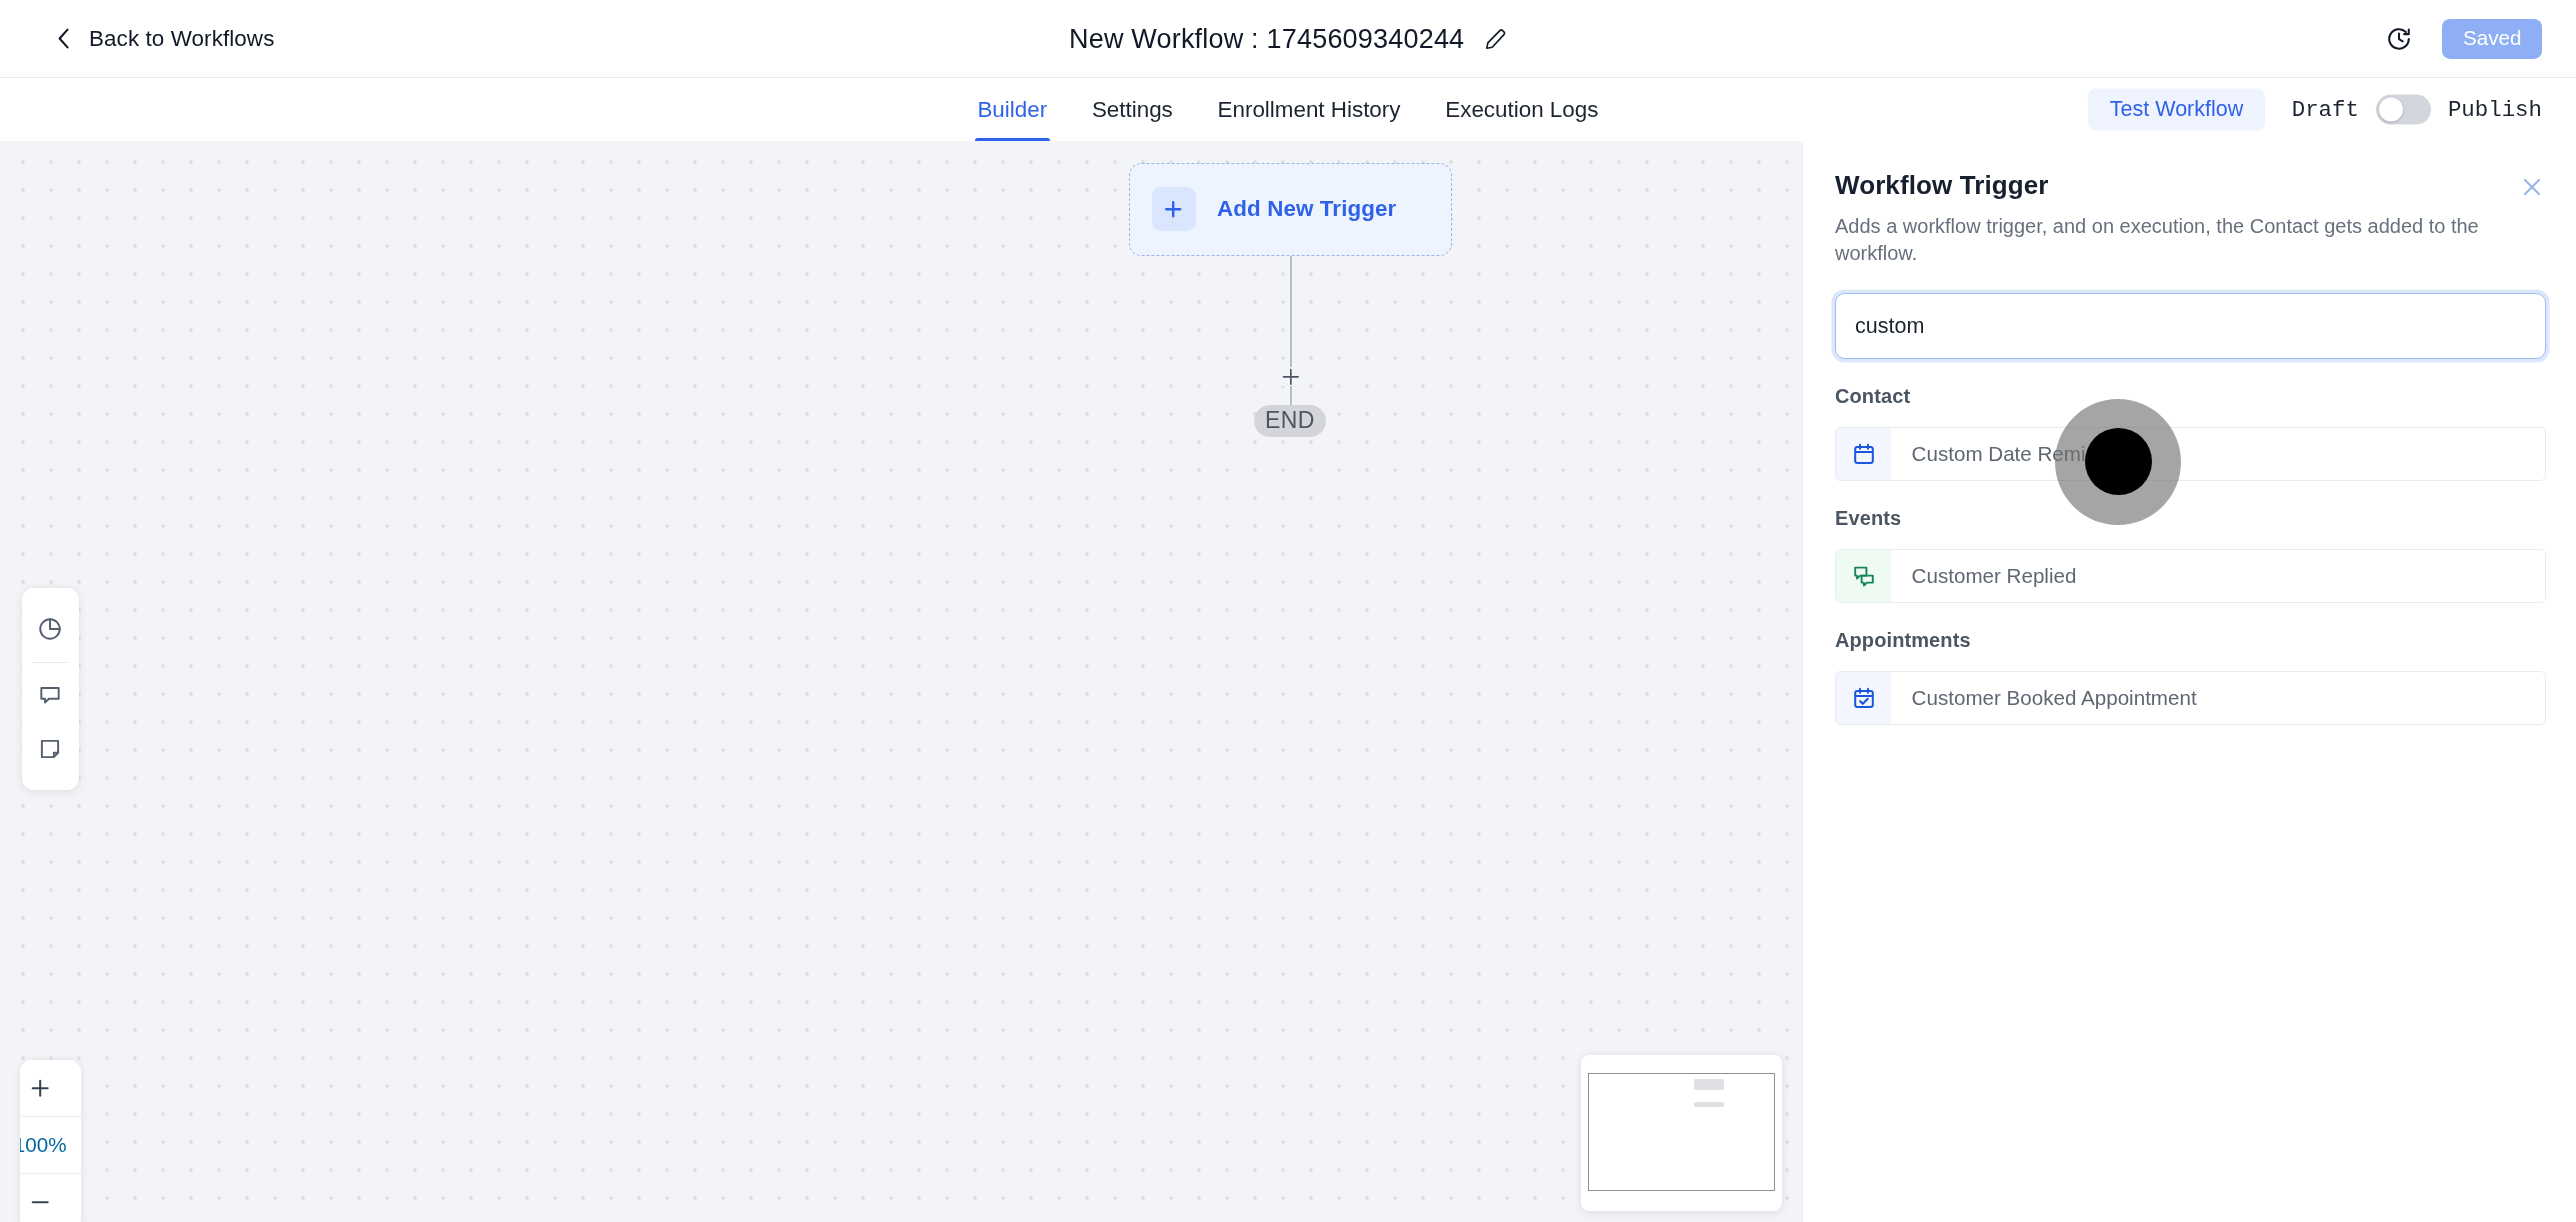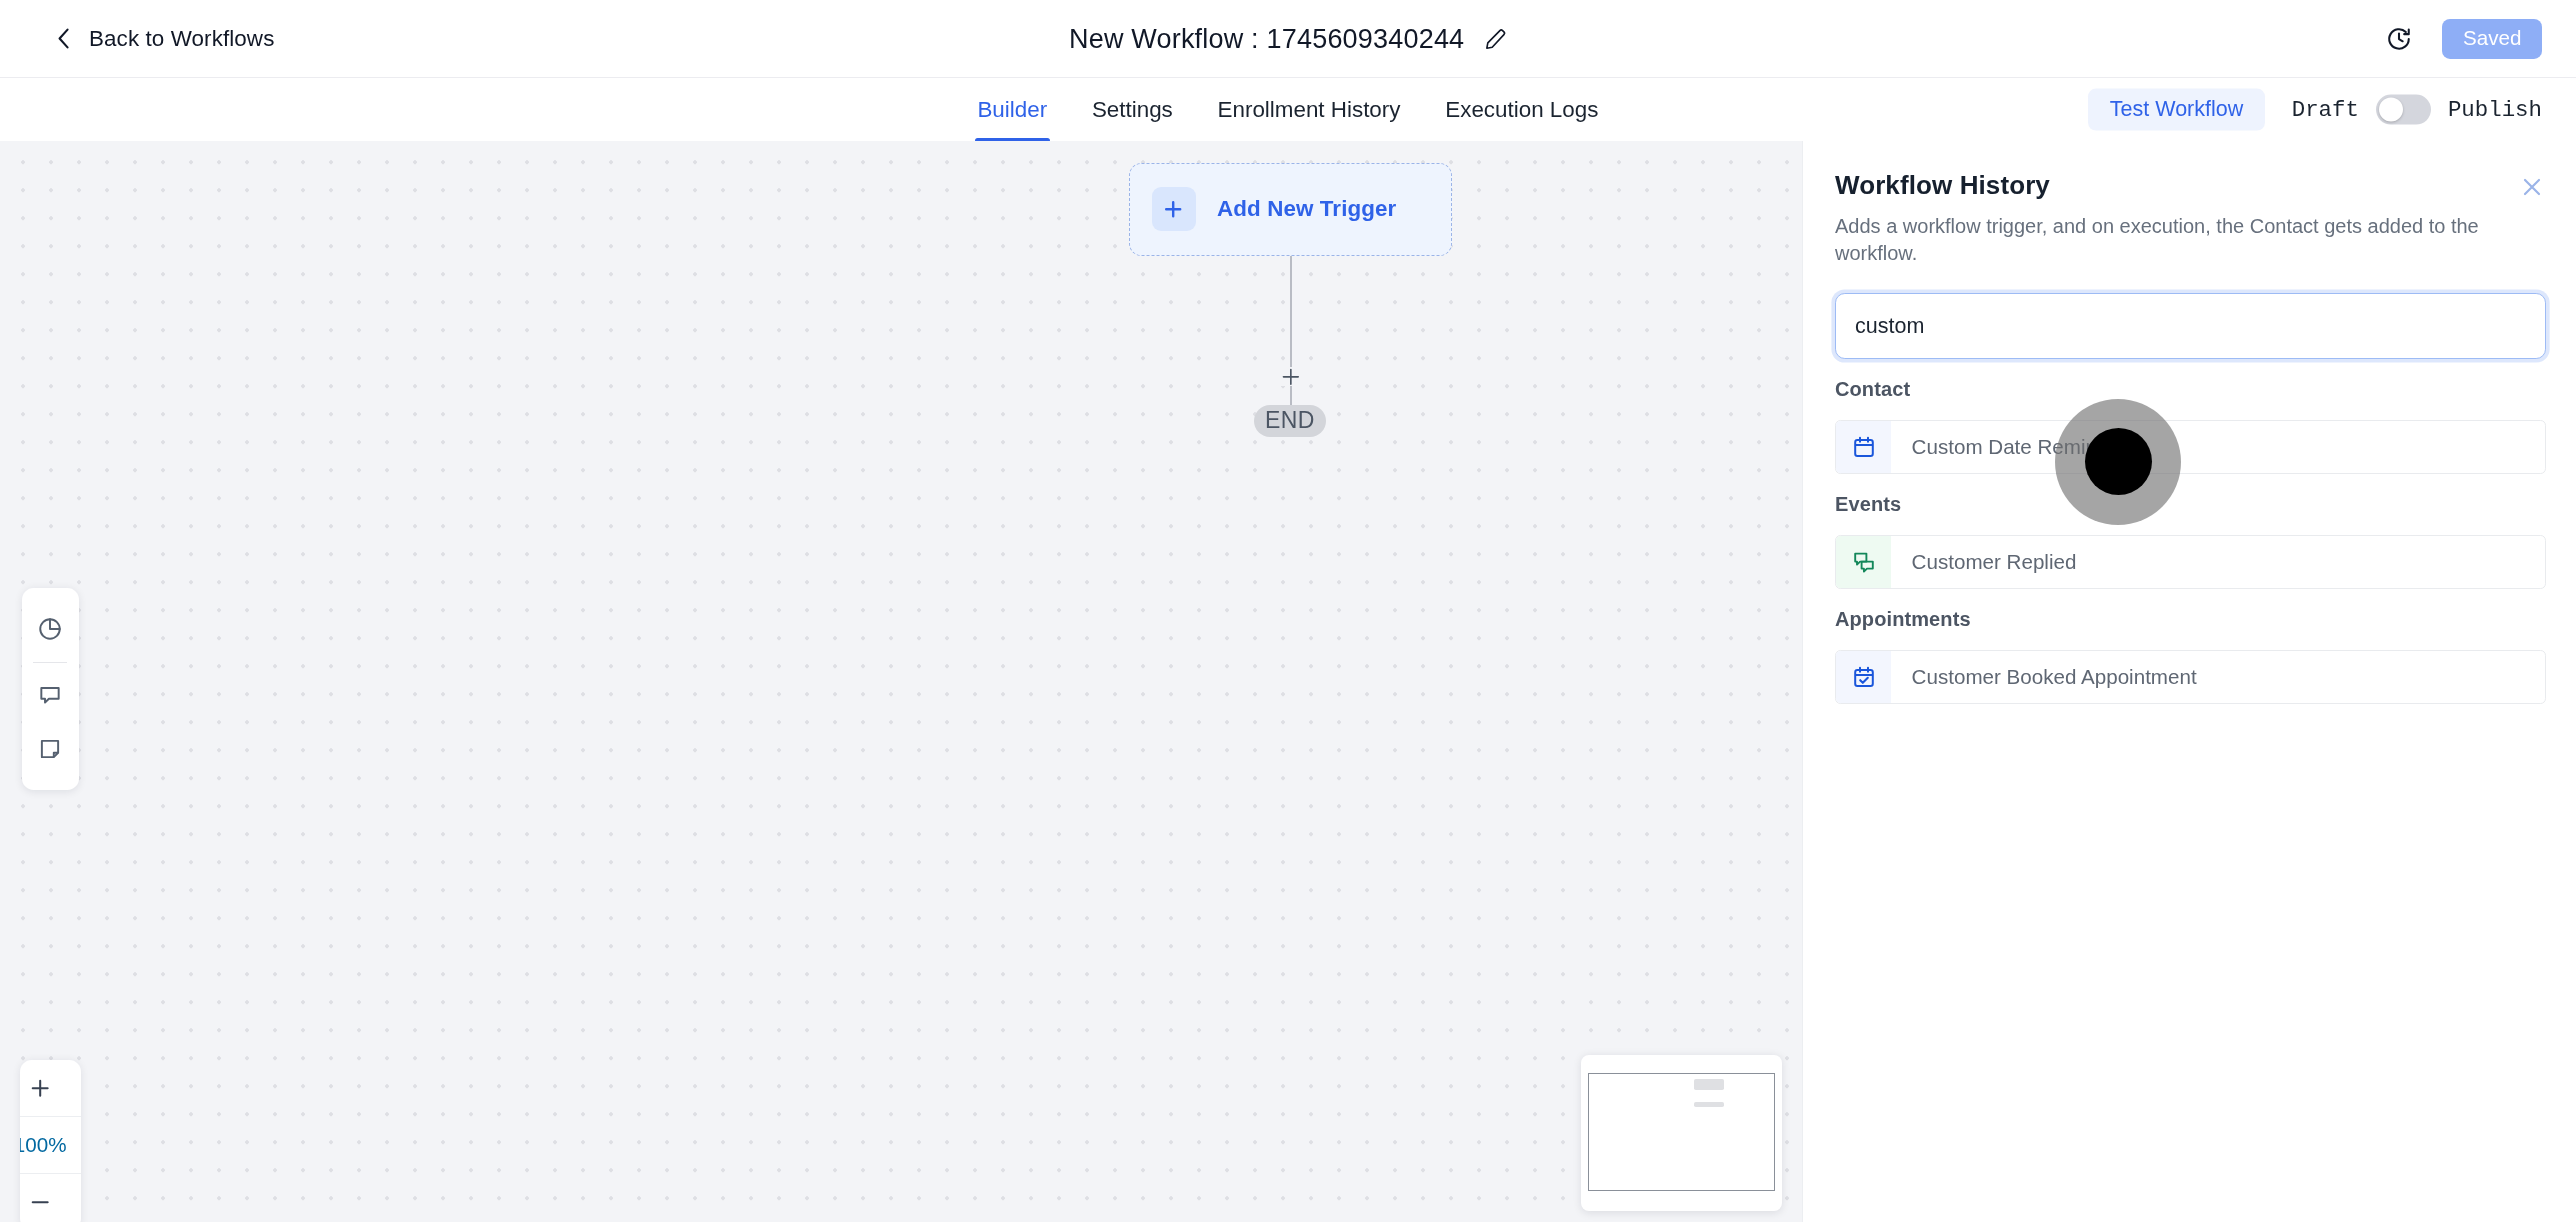--- a/index.html
+++ b/index.html
@@ -296,21 +296,21 @@
   }
   .search-box input {
     border: none; outline: none;
     width: 100%;
     font-family: "Liberation Sans", sans-serif;
     font-size: 21.5px; color: #1b2430;
     background: transparent;
   }
 
   .group-title {
-    margin-top: 19px;
+    margin-top: 26px;
     font-size: 20px; font-weight: 700; color: #4c5563; letter-spacing: 0.1px;
   }
   .opt-row {
     margin-top: 19px;
     width: 711px; height: 54px;
     border: 0.9px solid #e9ebee;
     border-radius: 5.4px;
     background: #ffffff;
     display: flex; align-items: stretch;
     cursor: pointer;
@@ -469,21 +469,21 @@
       <div class="minimap-view">
         <div class="mm-shape-a"></div>
         <div class="mm-shape-b"></div>
       </div>
     </div>
   </div>
 
   <div class="side-panel">
 
     <div class="panel-head">
-      <div class="panel-title">Workflow History</div>
+      <div class="panel-title">Workflow Trigger</div>
       <span>
         <svg class="panel-close" viewBox="0 0 24 24" fill="none" xmlns="http://www.w3.org/2000/svg">
           <path d="M5 5l14 14M19 5L5 19" stroke="#9bb4e8" stroke-width="2.2" stroke-linecap="round"></path>
         </svg>
       </span>
     </div>
 
     <div class="panel-desc">Adds a workflow trigger, and on execution, the Contact gets added to the workflow.</div>
 
     <div class="search-box">

